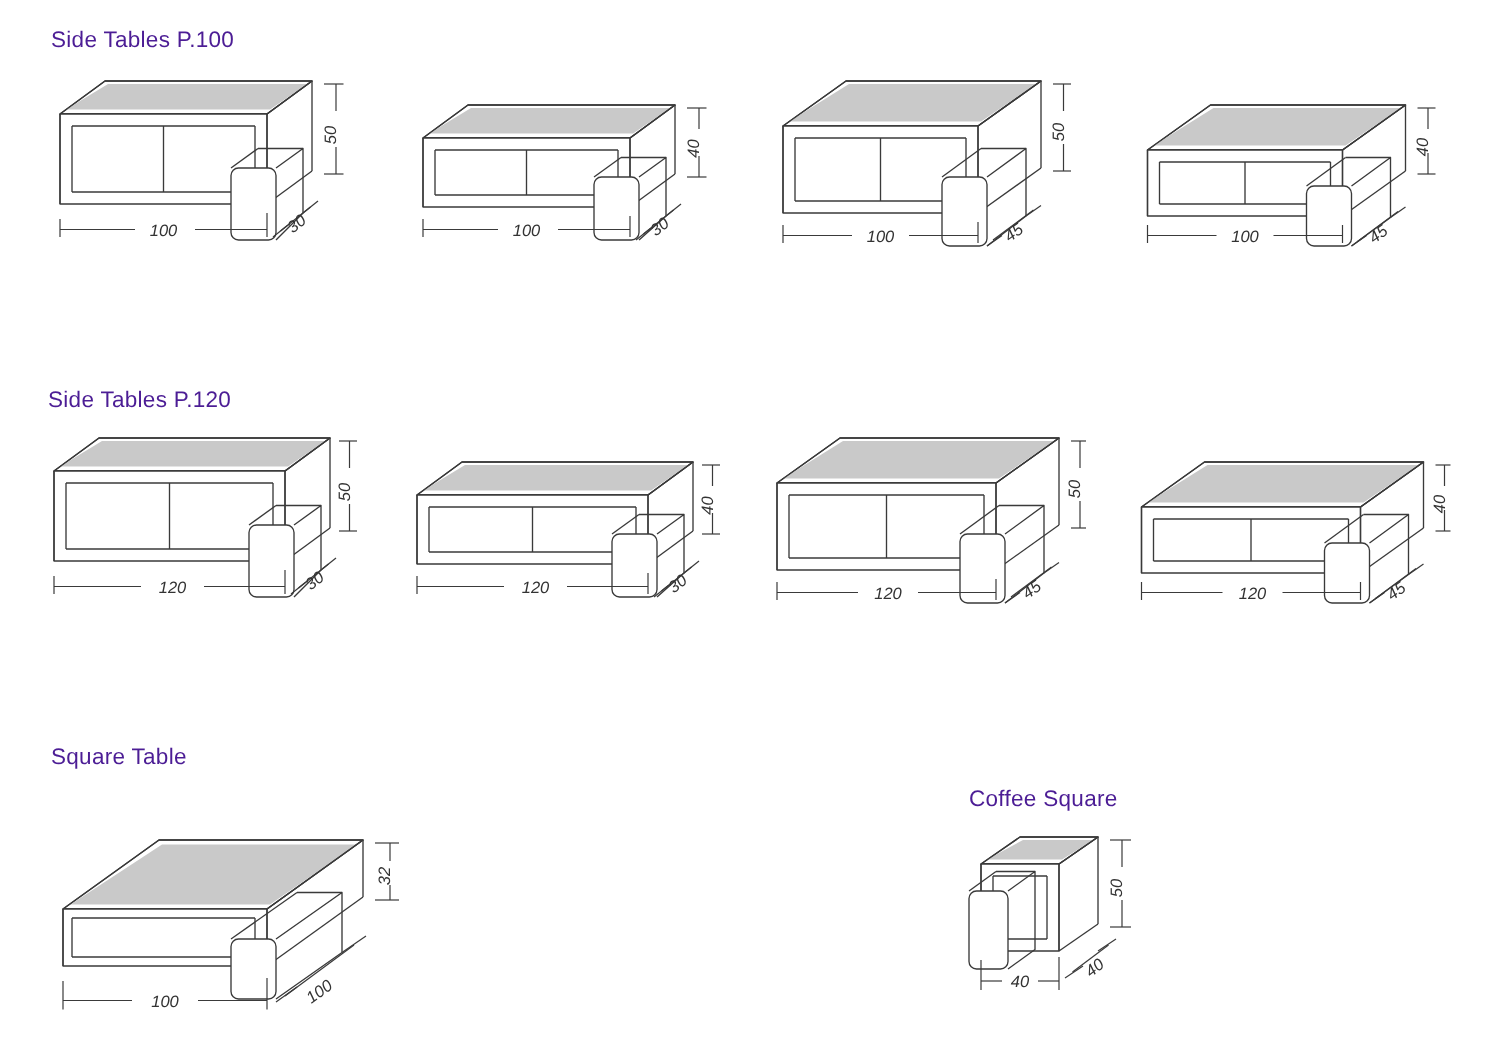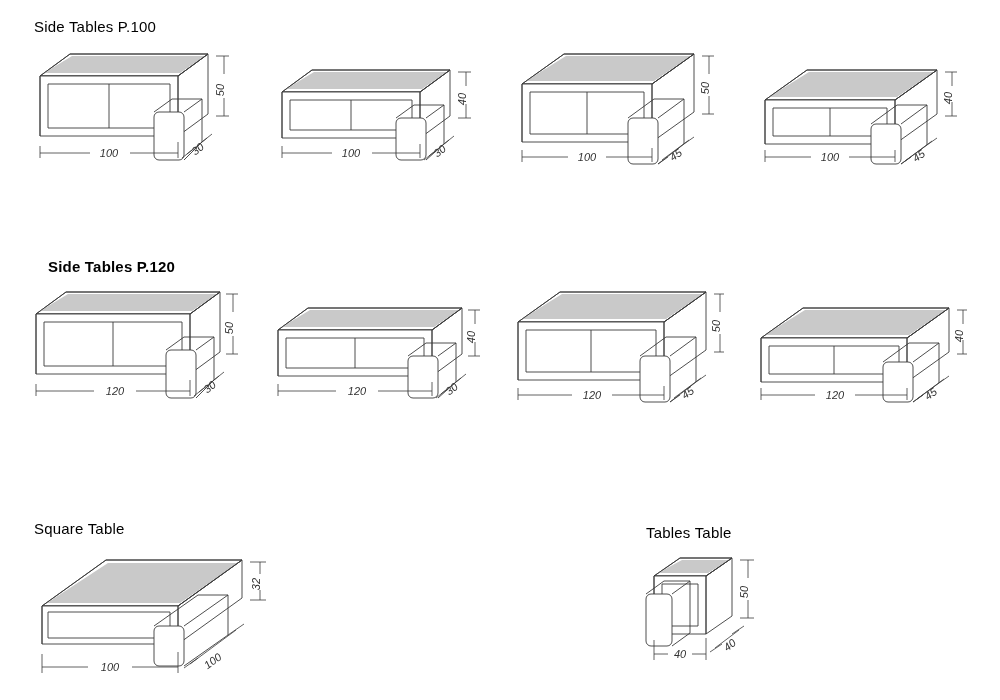--- a/index.html
+++ b/index.html
@@ -16,21 +16,21 @@
     overflow: hidden;
   }
   .sheet {
     position: absolute;
     inset: 0;
   }
   .group-title {
     position: absolute;
     font-size: 15px;
     letter-spacing: 0.2px;
-    color: #000000;
+    color: #4c1d95;
     white-space: nowrap;
   }
   .fig {
     position: absolute;
     font-style: italic;
   }
   .fig svg {
     display: block;
     overflow: visible;
   }
@@ -39,23 +39,23 @@
     font-size: 11px;
     fill: #333333;
   }
 </style>
 </head>
 <body>
 
 <div class="sheet">
 
   <div class="group-title" style="left:34px; top:18px;">Side Tables P.100</div>
-  <div class="group-title" style="left:48px; top:258px;font-weight:bold;">Side Tables P.120</div>
-  <div class="group-title" style="left:34px; top:520px;">Square Table</div>
-  <div class="group-title" style="left:646px; top:524px;">Tables Table</div>
+  <div class="group-title" style="left:32px; top:258px;">Side Tables P.120</div>
+  <div class="group-title" style="left:34px; top:496px;">Square Table</div>
+  <div class="group-title" style="left:646px; top:524px;">Coffee Square</div>
 
   <div class="fig" style="left:30px; top:46px;">
     <svg width="215" height="120" viewBox="0 0 215 120">
       <g stroke="#3a3a3a" stroke-width="0.9" fill="none" stroke-linejoin="round">
 
         <polygon points="10,30 148,30 178,8 40,8" fill="#ffffff"></polygon>
         <polygon points="14,27 150,27 175,10 42,10" fill="#c9c9c9" stroke="none"></polygon>
         <polyline points="10,30 148,30 178,8 40,8 10,30"></polyline>
 
         <polygon points="10,30 148,30 148,90 10,90" fill="#ffffff"></polygon>

